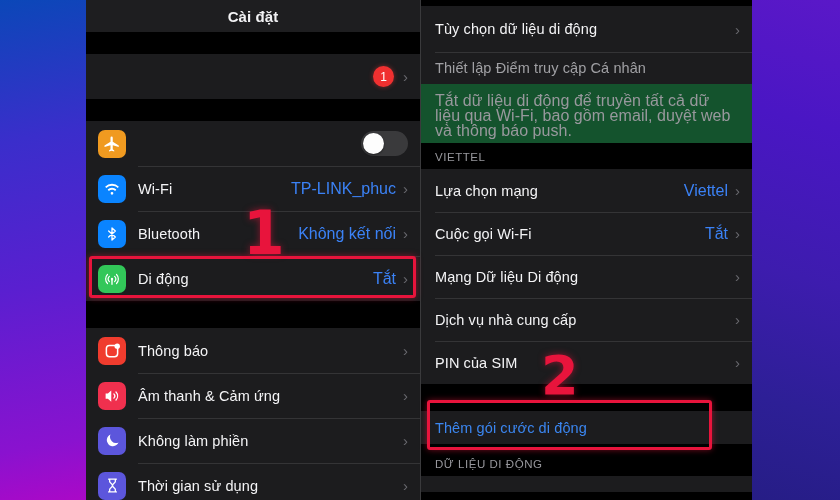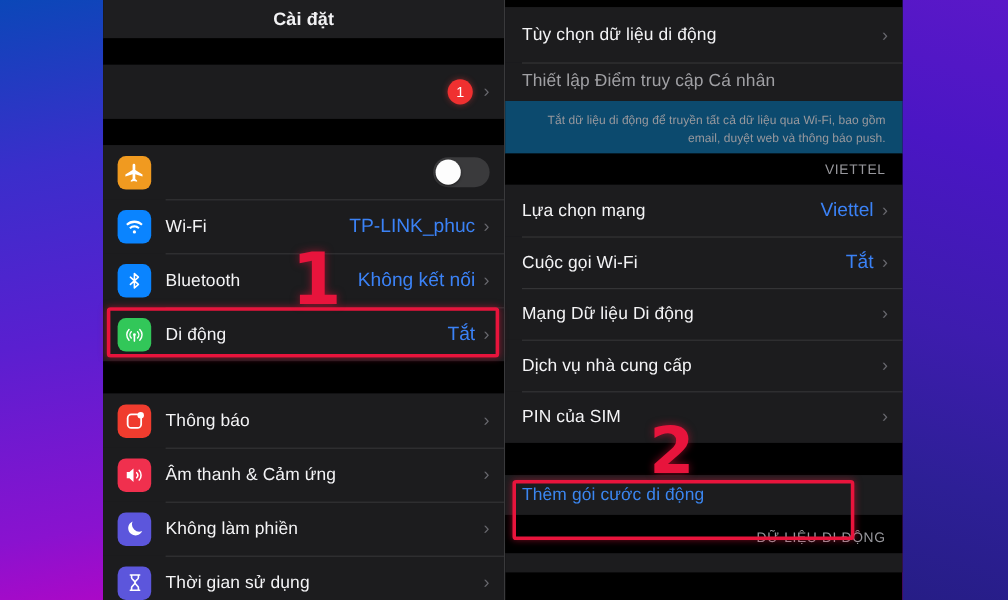--- a/index.html
+++ b/index.html
@@ -7,21 +7,20 @@
     width: 840px; height: 500px;
     overflow: hidden;
     font-family: "Liberation Sans", "DejaVu Sans", sans-serif;
     background: #000;
   }
   #root {
     position: relative;
     width: 840px; height: 500px;
     background: linear-gradient(170deg, #0b47b8 0%, #3a2ecb 22%, #5a1fd0 45%, #8a12cf 70%, #c800c0 88%, #e300b4 100%);
     overflow: hidden;
-    text-align: right;
   }
 
   
   .wall-right {
     position: absolute; top: 0; right: 0; width: 88px; height: 500px;
     background: linear-gradient(195deg, #5a18c8 0%, #4a16c4 25%, #3d1cae 55%, #2d1f96 80%, #261d86 100%);
   }
 
   
   .panel-left {
@@ -110,23 +109,23 @@
   }
   .toggle .knob {
     position: absolute; left: 2px; top: 2px;
     width: 21px; height: 21px; border-radius: 50%;
     background: #fdfdfd;
     box-shadow: 0 1px 2px rgba(0,0,0,.5);
   }
 
   
   .footnote {
-    background: #0c4a6e;
+    background: #14532d;
     color: #98989d;
-    font-size: 10px;
+    font-size: 16px;
     line-height: 15px;
     padding: 9px 14px 5px 14px;
     letter-spacing: .05px;
   }
   .sect-header {
     background: #000;
     color: #98989d;
     font-size: 11.5px;
     letter-spacing: .55px;
     padding: 8px 14px 6px 14px;

